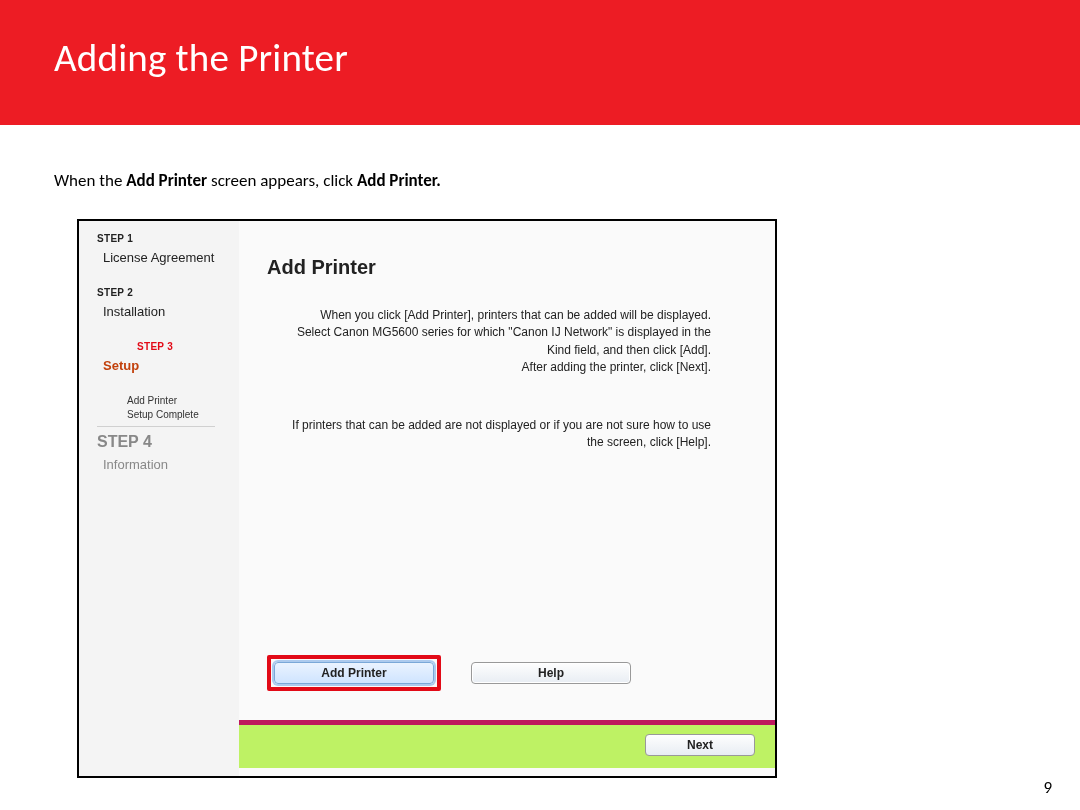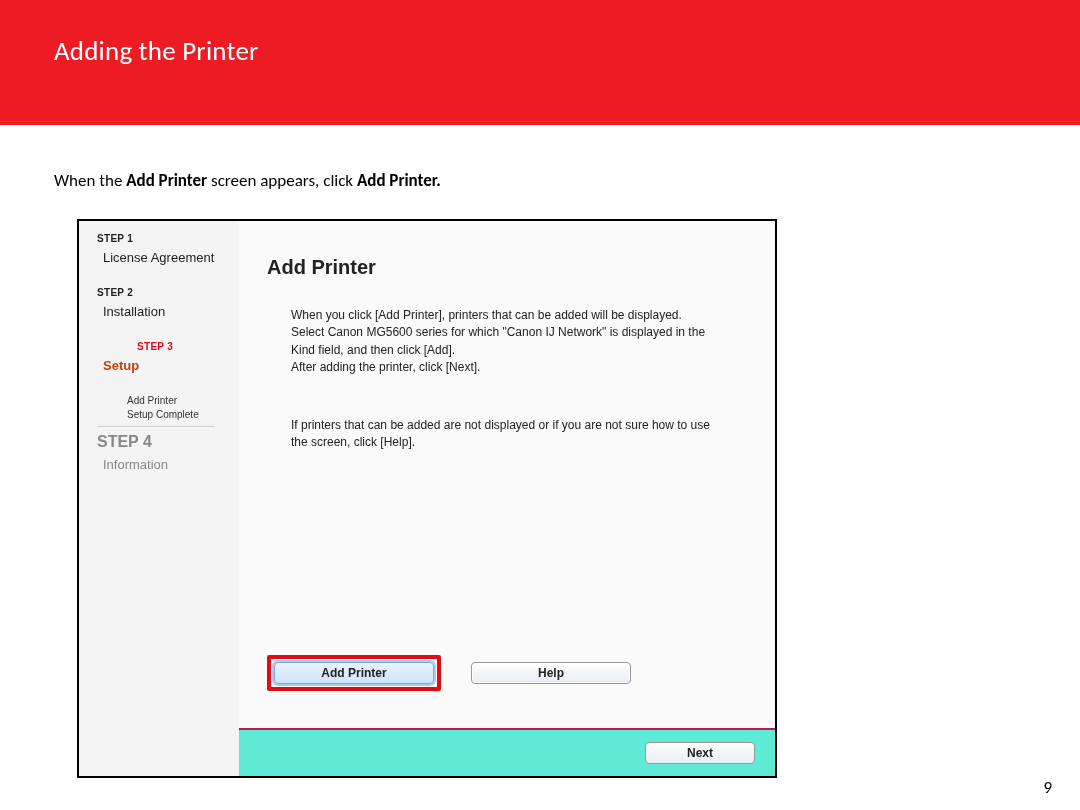--- a/index.html
+++ b/index.html
@@ -1,40 +1,40 @@
 <!DOCTYPE html>
 <html><head>
 <meta charset="utf-8">
 <style>
   * { box-sizing: border-box; margin: 0; padding: 0; }
   html, body { width: 1080px; height: 810px; font-family: Calibri, "Segoe UI", Arial, sans-serif; background: #fff; }
   .page { width: 1080px; height: 810px; position: relative; background: #fff; }
   .red-banner { position: absolute; top: 0; left: 0; width: 1080px; height: 125px; background: #ed1c24; }
-  .banner-title { color: #fff; font-size: 27px; font-weight: 400; padding: 34px 17px 0 54px; letter-spacing: 0.2px; }
+  .banner-title { color: #fff; font-size: 39px; font-weight: 400; padding: 34px 17px 0 54px; letter-spacing: 0.2px; }
   .body-text { position: absolute; top: 148px; left: 54px; font-size: 17px; line-height: 1.28; color: #000; }
   .body-text strong { font-weight: 700; }
   .screenshot-frame { position: absolute; top: 219px; left: 77px; width: 700px; height: 559px; border: 2px solid #000; background: #f4f4f4; }
   .sidebar { position: absolute; top: 0; left: 0; width: 160px; height: 100%; background: #f4f4f4; padding: 12px 0 0 18px; font-family: "Lucida Grande", Helvetica, Arial, sans-serif; }
   .step-label { font-size: 10px; font-weight: 700; color: #222; letter-spacing: 0.3px; margin-top: 0; }
   .step-label.active { color: #e20a17; padding-left: 40px; }
   .step-sub { font-size: 13px; color: #222; margin: 6px 0 22px 6px; }
   .step-sub.dim { color: #888; }
   .step-sub.bold { font-weight: 700; color: #c2410c; }
   .substeps { margin: 0 0 6px 30px; }
   .substep { font-size: 10px; color: #333; margin: 0 0 3px 0; }
   .step4 { font-size: 16px; font-weight: 700; color: #888; margin-top: 6px; }
   .rule-under { border-top: 1px solid #d0d0d0; width: 118px; margin: 0 0 6px 0; }
   .main-panel { position: absolute; top: 0; left: 160px; right: 0; bottom: 0; background: #fafafa; padding: 35px 28px 0 28px; font-family: "Lucida Grande", Helvetica, Arial, sans-serif; }
   .panel-title { font-size: 20px; font-weight: 700; color: #222; margin-bottom: 28px; }
-  .panel-para { font-size: 12px; color: #222; line-height: 1.45; margin: 4px 0 40px 24px; max-width: 420px; }
+  .panel-para { font-size: 12px; color: #222; line-height: 1.45; margin: 4px 0 40px 24px; max-width: 420px; text-align: right; }
   .btn-row { position: absolute; left: 28px; bottom: 85px; display: flex; gap: 30px; padding-left: 0; }
   .highlight-box { border: 4px solid #e20a17; padding: 3px; border-radius: 2px; }
   .mac-button { display: inline-block; width: 160px; height: 22px; line-height: 20px; text-align: center; font-size: 12px; font-weight: 700; color: #222; background: linear-gradient(#fefefe, #e8edf3); border: 1px solid #999; border-radius: 4px; box-shadow: inset 0 0 0 1px #fff; cursor: pointer; }
   .mac-button.focus { background: linear-gradient(#eaf3ff, #cfe4ff); border-color: #7aa8d8; box-shadow: 0 0 0 2px rgba(120,170,230,0.6); }
-  .footer-bar { position: absolute; left: 0; right: 0; bottom: 0; height: 48px; background: #5eead4; border-top: 2px solid #be185d; }
+  .footer-bar { position: absolute; left: 0; right: 0; bottom: 8px; height: 48px; background: #bef264; border-top: 5px solid #be185d; }
   .next-btn { position: absolute; right: 20px; bottom: 12px; width: 110px; height: 22px; line-height: 20px; text-align: center; font-size: 12px; font-weight: 700; color: #222; background: linear-gradient(#fefefe, #e8edf3); border: 1px solid #999; border-radius: 4px; cursor: pointer; }
   .page-number { position: absolute; right: 28px; bottom: 12px; font-size: 17px; color: #000; }
 </style>
 </head>
 <body>
 
 <div class="page">
   <div class="red-banner">
     <div class="banner-title">Adding  the Printer</div>
   </div>

